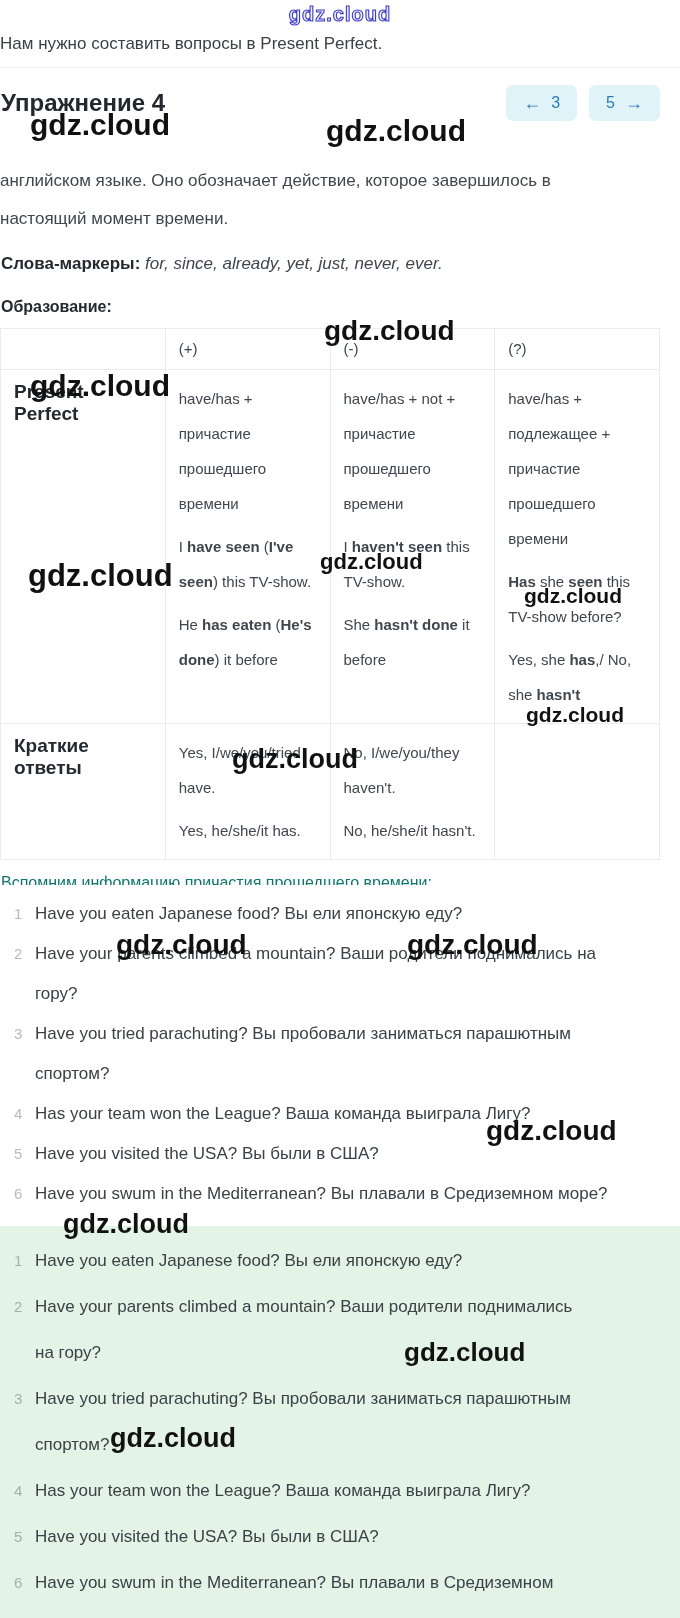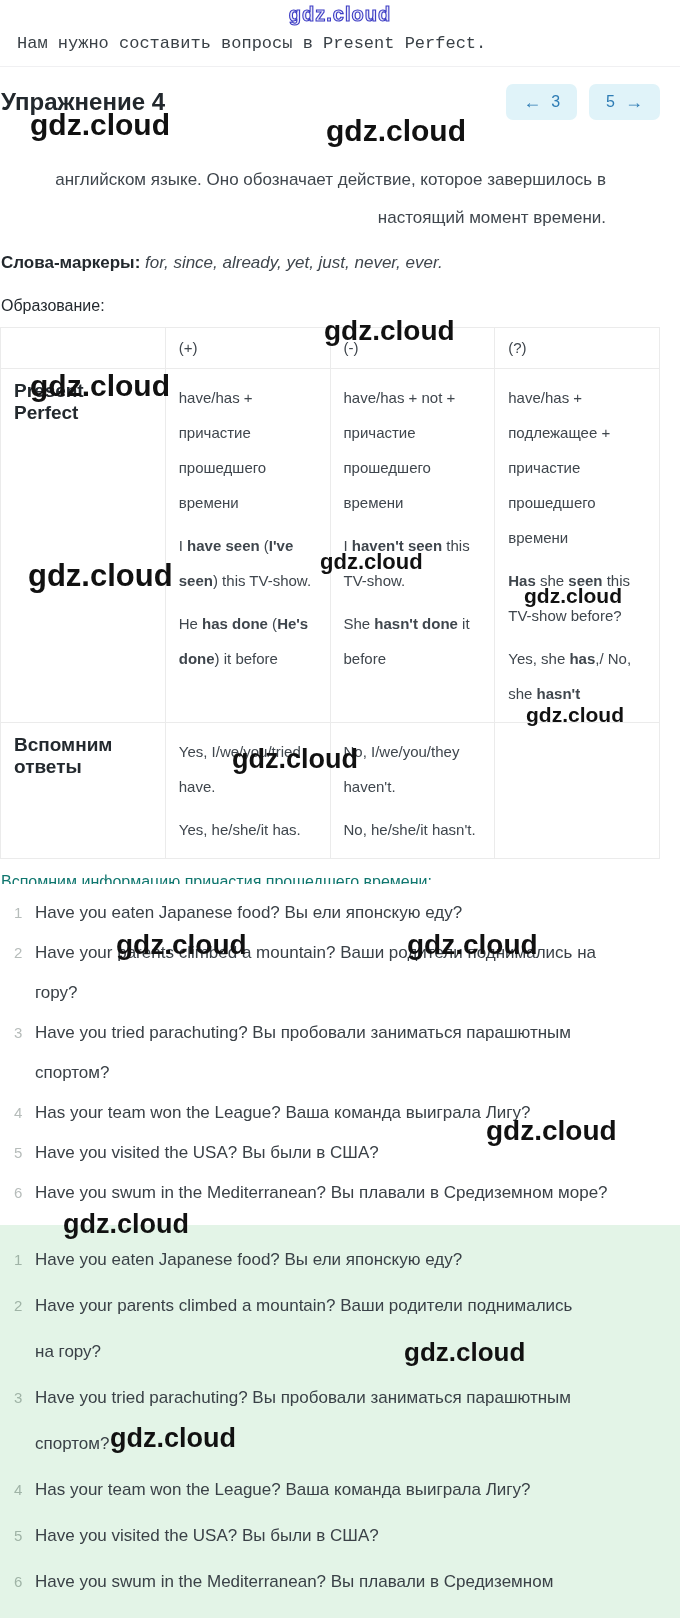--- a/index.html
+++ b/index.html
@@ -12,40 +12,40 @@
   .wm-layer { position:absolute; inset:0; pointer-events:none; z-index:5; }
   .wm {
     position:absolute; font-weight:bold; color:#111; white-space:nowrap;
     font-family:"Liberation Sans", sans-serif; line-height:1;
   }
   .top-watermark {
     text-align:center; padding-top:3px; height:25px;
     font-size:20px; font-weight:bold; letter-spacing:1px;
     color:rgba(70,70,205,0.12); -webkit-text-stroke:1.1px #3b3bc4;
   }
-  .task-text { font-size:17px; margin:6px 0 13px 17px; color:#3a4147;font-family:Liberation Mono, monospace; }
+  .task-text { font-size:17px; margin:6px 0 13px 0; color:#3a4147; }
   .divider { border:none; border-top:1px solid #f0f0f2; margin:0; }
   
   .header-row { display:flex; justify-content:space-between; align-items:center; margin-top:16px; height:38px; }
   .page-title { font-size:24px; margin:0 0 0 1px; color:#22282d; font-weight:bold; }
   .nav { display:flex; gap:12px; margin-right:20px; }
   .nav-btn {
     background:#e0f3f9; color:#2e7cb5; border:none; border-radius:7px;
     font-size:16px; height:36px; display:flex; align-items:center; justify-content:center;
     gap:10px; padding:0 17px; font-family:inherit; cursor:pointer;
   }
   .nav-btn .arr { font-size:18px; }
   .nav-btn.all { padding:0 20px; }
   
   .intro { margin-top:10px; }
-  .intro-p { width:606px; font-size:17px; line-height:38px; margin:0; padding-top:30px; color:#3f464d;text-align:right; }
+  .intro-p { width:606px; font-size:17px; line-height:38px; margin:0; padding-top:30px; color:#3f464d; }
   .markers { font-size:17px; margin:16px 0 0 1px; color:#3f464d; }
   .markers b { color:#23292e; font-style:normal; }
   .markers i { font-style:italic; }
-  .formation { font-size:16px; font-weight:normal; margin:24px 0 12px 1px; color:#23292e; }
+  .formation { font-size:16px; font-weight:bold; margin:24px 0 12px 1px; color:#23292e; }
   
   table.grammar { border-collapse:collapse; width:660px; table-layout:fixed; }
   table.grammar th, table.grammar td {
     border:1px solid #ebebeb; vertical-align:top; text-align:left;
     padding:11px 13px; font-size:15px; line-height:35px; font-weight:normal; color:#3f464d;
   }
   table.grammar thead th { line-height:20px; padding:10px 13px; }
   table.grammar th.rowlabel { font-weight:bold; font-size:19px; line-height:22px; color:#23292e; }
   table.grammar td p { margin:0 0 8px; }
   table.grammar td p:last-child { margin-bottom:0; }
@@ -114,35 +114,35 @@
         <th>(-)</th>
         <th>(?)</th>
       </tr>
     </thead>
   <tbody id="t-body">
       <tr>
         <th class="rowlabel">Present Perfect</th>
         <td>
           <p>have/has + причастие прошедшего времени</p>
           <p>I <b>have seen</b> (<b>I've seen</b>) this TV-show.</p>
-          <p>He <b>has done</b> (<b>He's done</b>) it before</p>
+          <p>He <b>has eaten</b> (<b>He's done</b>) it before</p>
         </td>
         <td>
           <p>have/has + not + причастие прошедшего времени</p>
           <p>I <b>haven't seen</b> this TV-show.</p>
           <p>She <b>hasn't done</b> it before</p>
         </td>
         <td>
           <p>have/has + подлежащее + причастие прошедшего времени</p>
           <p><b>Has</b> she <b>seen</b> this TV-show before?</p>
           <p>Yes, she <b>has</b>,/ No, she <b>hasn't</b></p>
         </td>
       </tr>
       <tr>
-        <th class="rowlabel">Вспомним ответы</th>
+        <th class="rowlabel">Краткие ответы</th>
         <td>
           <p>Yes, I/we/you/tried have.</p>
           <p>Yes, he/she/it has.</p>
         </td>
         <td>
           <p>No, I/we/you/they haven't.</p>
           <p>No, he/she/it hasn't.</p>
         </td>
         <td></td>
       </tr>

